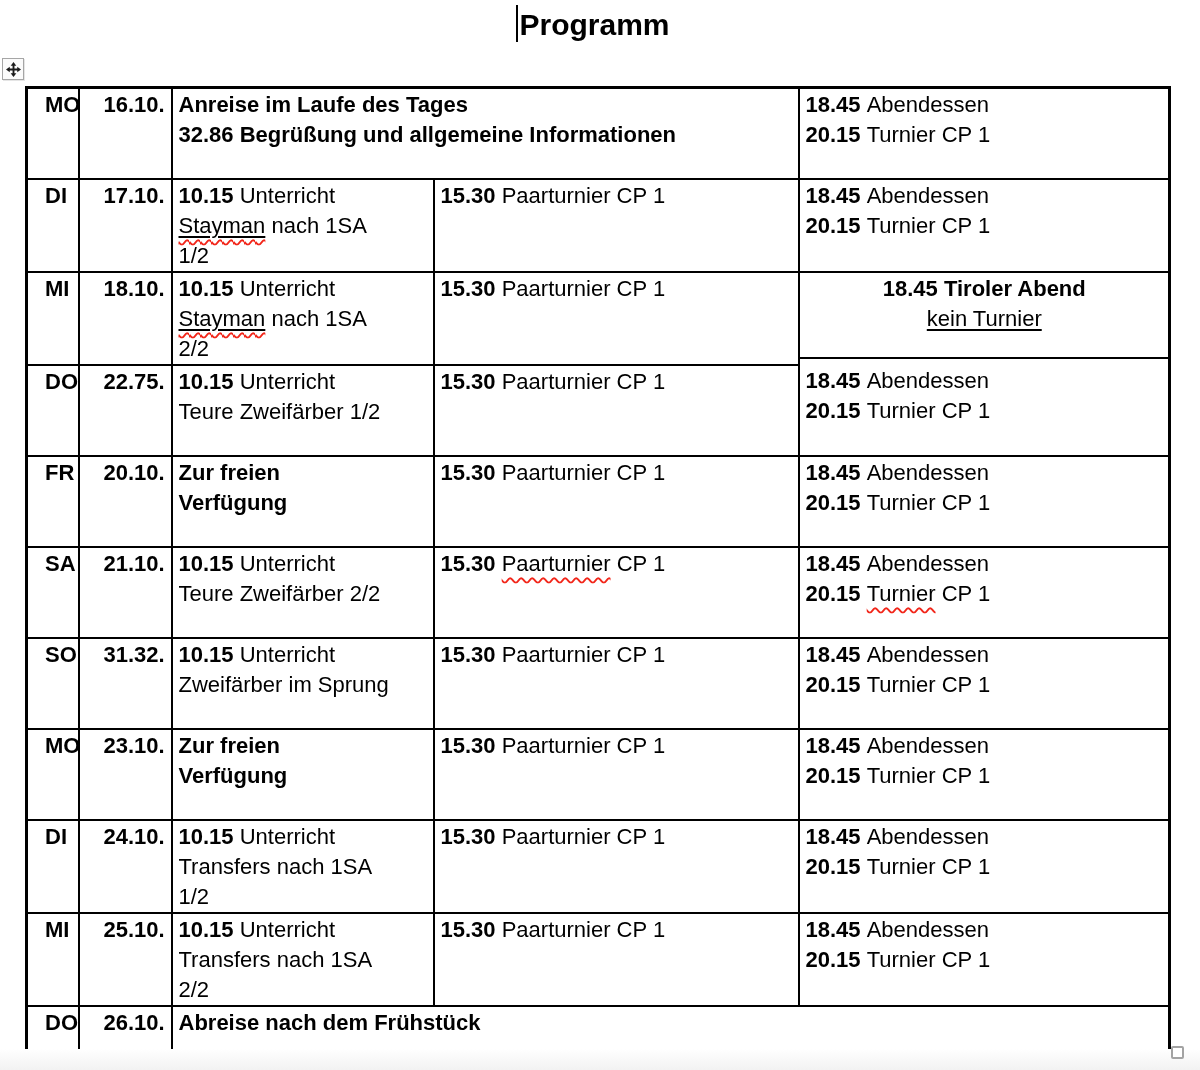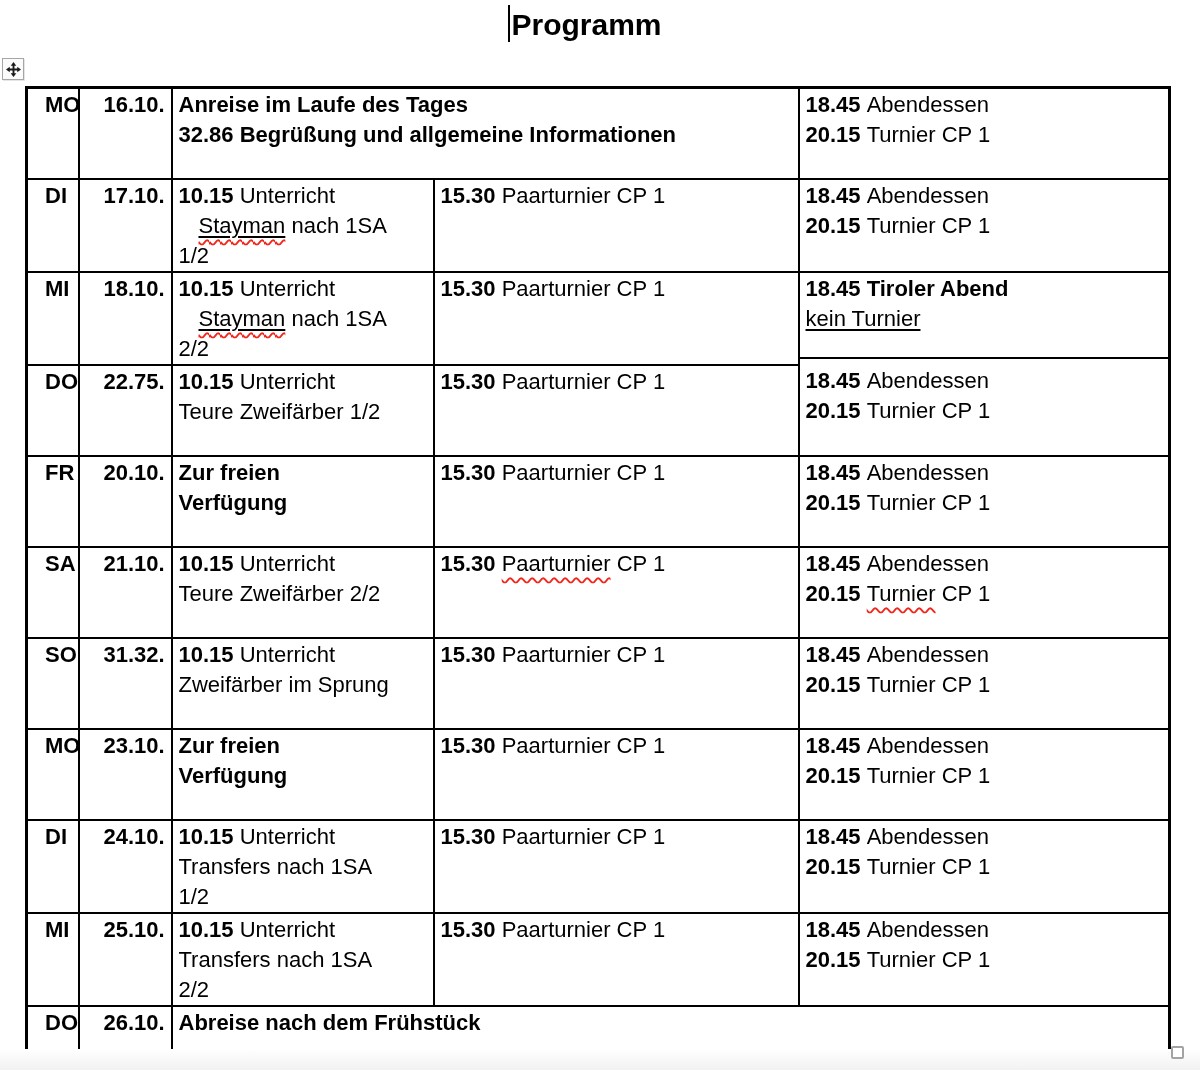--- a/index.html
+++ b/index.html
@@ -8,21 +8,21 @@
   body {
     width: 1200px; height: 1070px;
     background: #ffffff;
     font-family: "Liberation Sans", sans-serif;
     color: var(--ink);
     position: relative;
     overflow: hidden;
   }
   .title-line {
     position: absolute;
-    top: 5px; left: 0; width: 1170px;
+    top: 5px; left: 8px; width: 1170px;
     text-align: center;
     font-size: 30px;
     font-weight: bold;
     line-height: 40px;
     white-space: nowrap;
   }
   .caret {
     display: inline-block;
     width: 2px; height: 37px;
     background: #000;
@@ -64,22 +64,22 @@
     text-decoration-thickness: 2px;
     text-underline-offset: 3px;
   }
   .sq {
     text-decoration: underline;
     text-decoration-style: wavy;
     text-decoration-color: var(--squiggle);
     text-decoration-thickness: 1.5px;
     text-underline-offset: 6px;
   }
-  .ul .sq { text-decoration-thickness: 1.5px; margin-left: 20px; }
-  td.raised-bottom { border-bottom: hidden; position: relative; }
+  .ul .sq { text-decoration-thickness: 1.5px; }
+  td.raised-bottom { border-bottom: hidden; position: relative; text-align: center; }
   td.raised-bottom::after {
     content: "";
     position: absolute;
     left: 0; right: 0; bottom: 6px;
     height: 2px;
     background: #000;
   }
   .bottom-strip {
     position: absolute;
     left: 0; top: 1049px;

